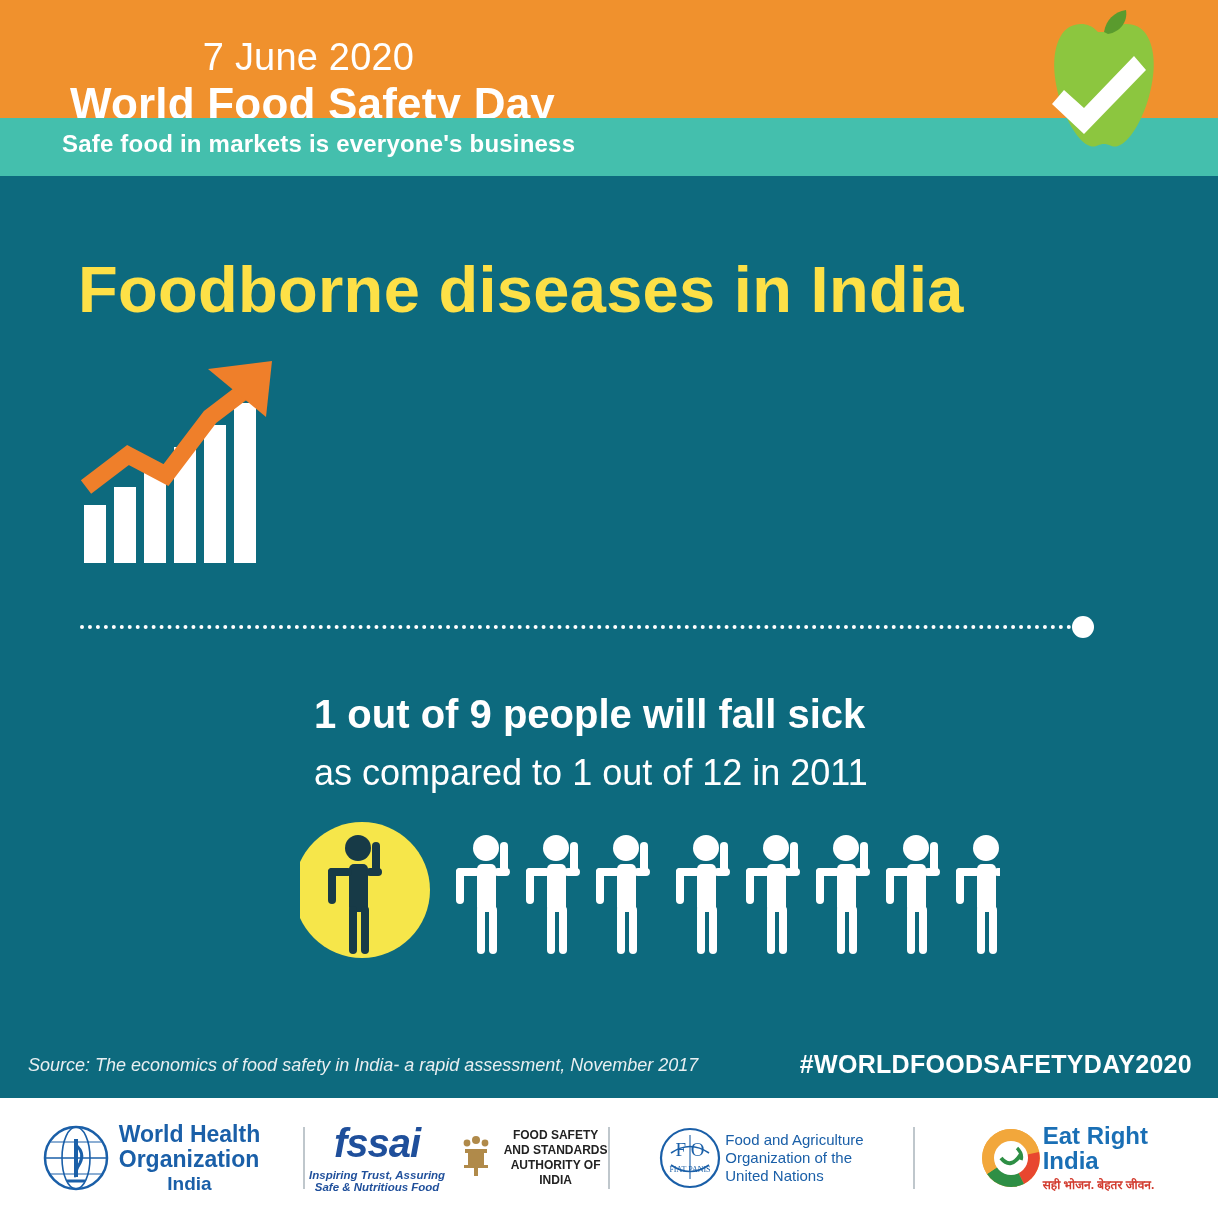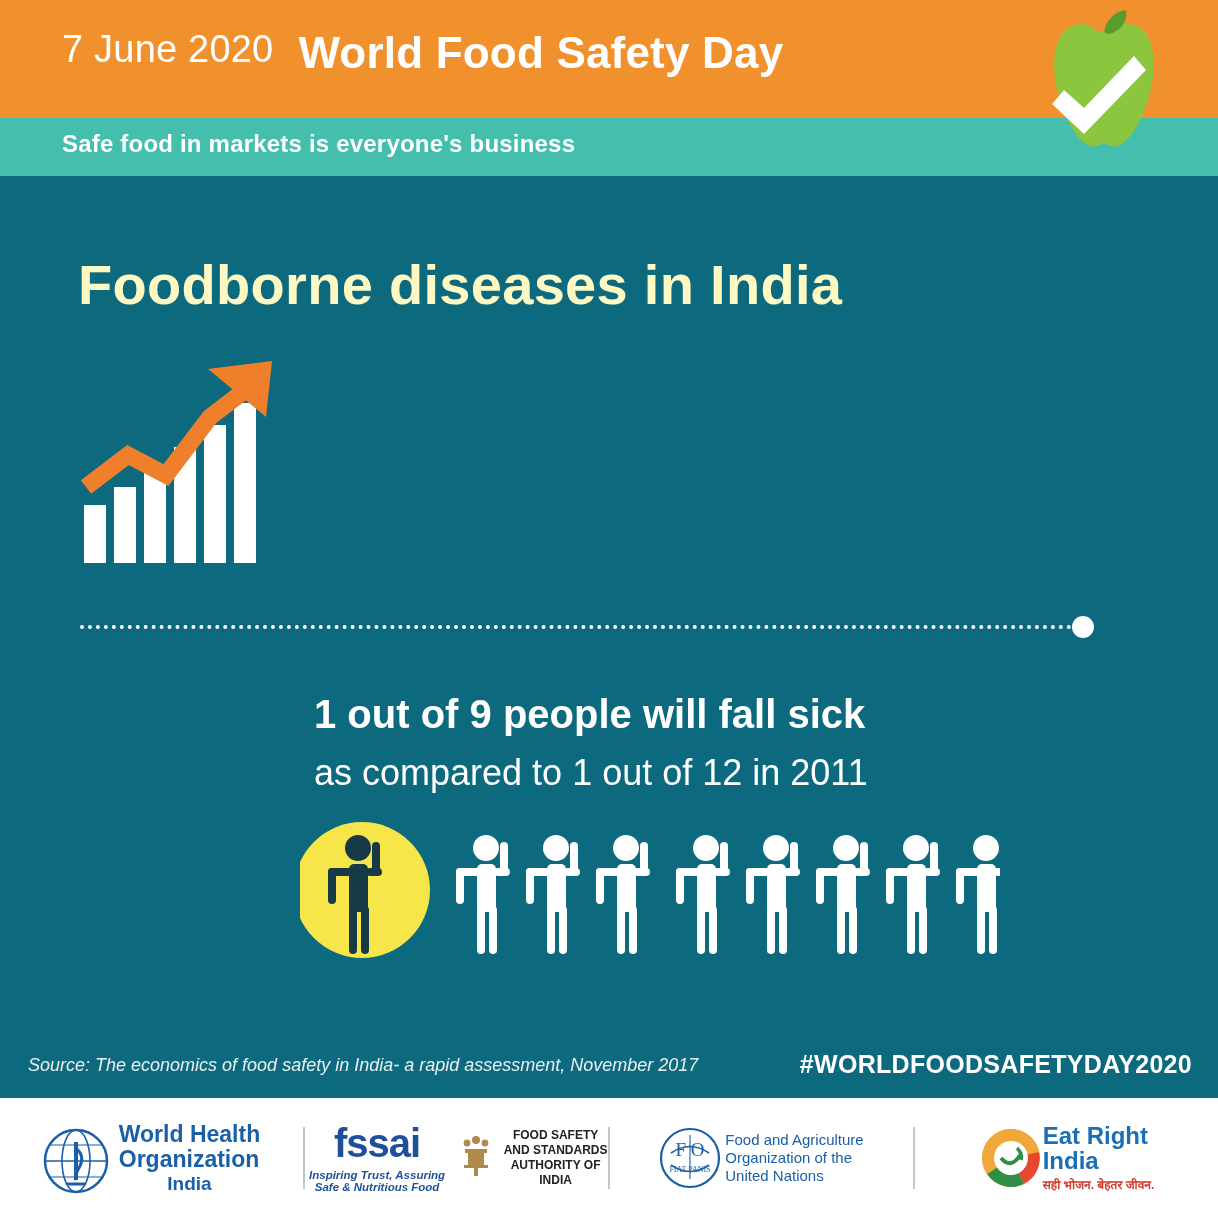--- a/index.html
+++ b/index.html
@@ -24,36 +24,37 @@
     position: absolute;
     left: 0; top: 0;
     width: 1218px;
     height: 118px;
     background: #f0912d;
     box-sizing: border-box;
   }
   .header-inner {
     position: absolute;
     left: 62px;
-    top: 28px;
+    top: 36px;
     display: flex;
-    align-items: flex-start;
+    align-items: center;
     white-space: nowrap;
+    flex-direction: column;
   }
   .header-date {
     font-size: 38px;
     color: #ffffff;
     font-weight: normal;
     letter-spacing: 0.2px;
   }
   .header-title {
     font-size: 44px;
     color: #ffffff;
     font-weight: bold;
-    margin-left: 25px;
+    margin-left: 8px;
     letter-spacing: 0.2px;
   }
 
   .sub-band {
     position: absolute;
     left: 0; top: 118px;
     width: 1218px;
     height: 58px;
     background: #44bfad;
   }
@@ -74,23 +75,23 @@
     top: 8px;
     width: 160px;
     height: 160px;
   }
 
   
   .main-title {
     position: absolute;
     left: 78px;
     top: 252px;
-    font-size: 56px;
-    font-weight: bold;
-    color: #fef9c3;
+    font-size: 65px;
+    font-weight: bold;
+    color: #fde047;
     letter-spacing: 0.3px;
   }
 
   .chart-icon {
     position: absolute;
     left: 76px;
     top: 355px;
     width: 210px;
     height: 210px;
   }
@@ -192,39 +193,40 @@
     align-items: center;
     justify-content: center;
     height: 100%;
     position: relative;
   }
   .footer-sep {
     width: 2px;
     height: 62px;
     background: #bfc7cc;
   }
-  .who-wrap { display: flex; align-items: flex-end; gap: 10px; }
+  .who-wrap { display: flex; align-items: center; gap: 10px; }
   .who-text { line-height: 1.05; }
   .who-l1, .who-l2 {
     font-size: 23px;
     font-weight: bold;
     color: #1a5fa8;
   }
   .who-l3 {
     font-size: 19px;
     font-weight: bold;
     color: #1a5fa8;
     text-align: center;
     margin-top: 3px;
   }
   .fssai-wrap { display: flex; align-items: center; gap: 10px; }
   .fssai-left { text-align: center; }
   .fssai-name {
     font-size: 40px;
     font-weight: bold;
+    font-style: italic;
     color: #1f4f9b;
     line-height: 1;
     letter-spacing: -1px;
   }
   .fssai-tag {
     font-size: 11.5px;
     font-weight: bold;
     font-style: italic;
     color: #1f4f9b;
     margin-top: 6px;

